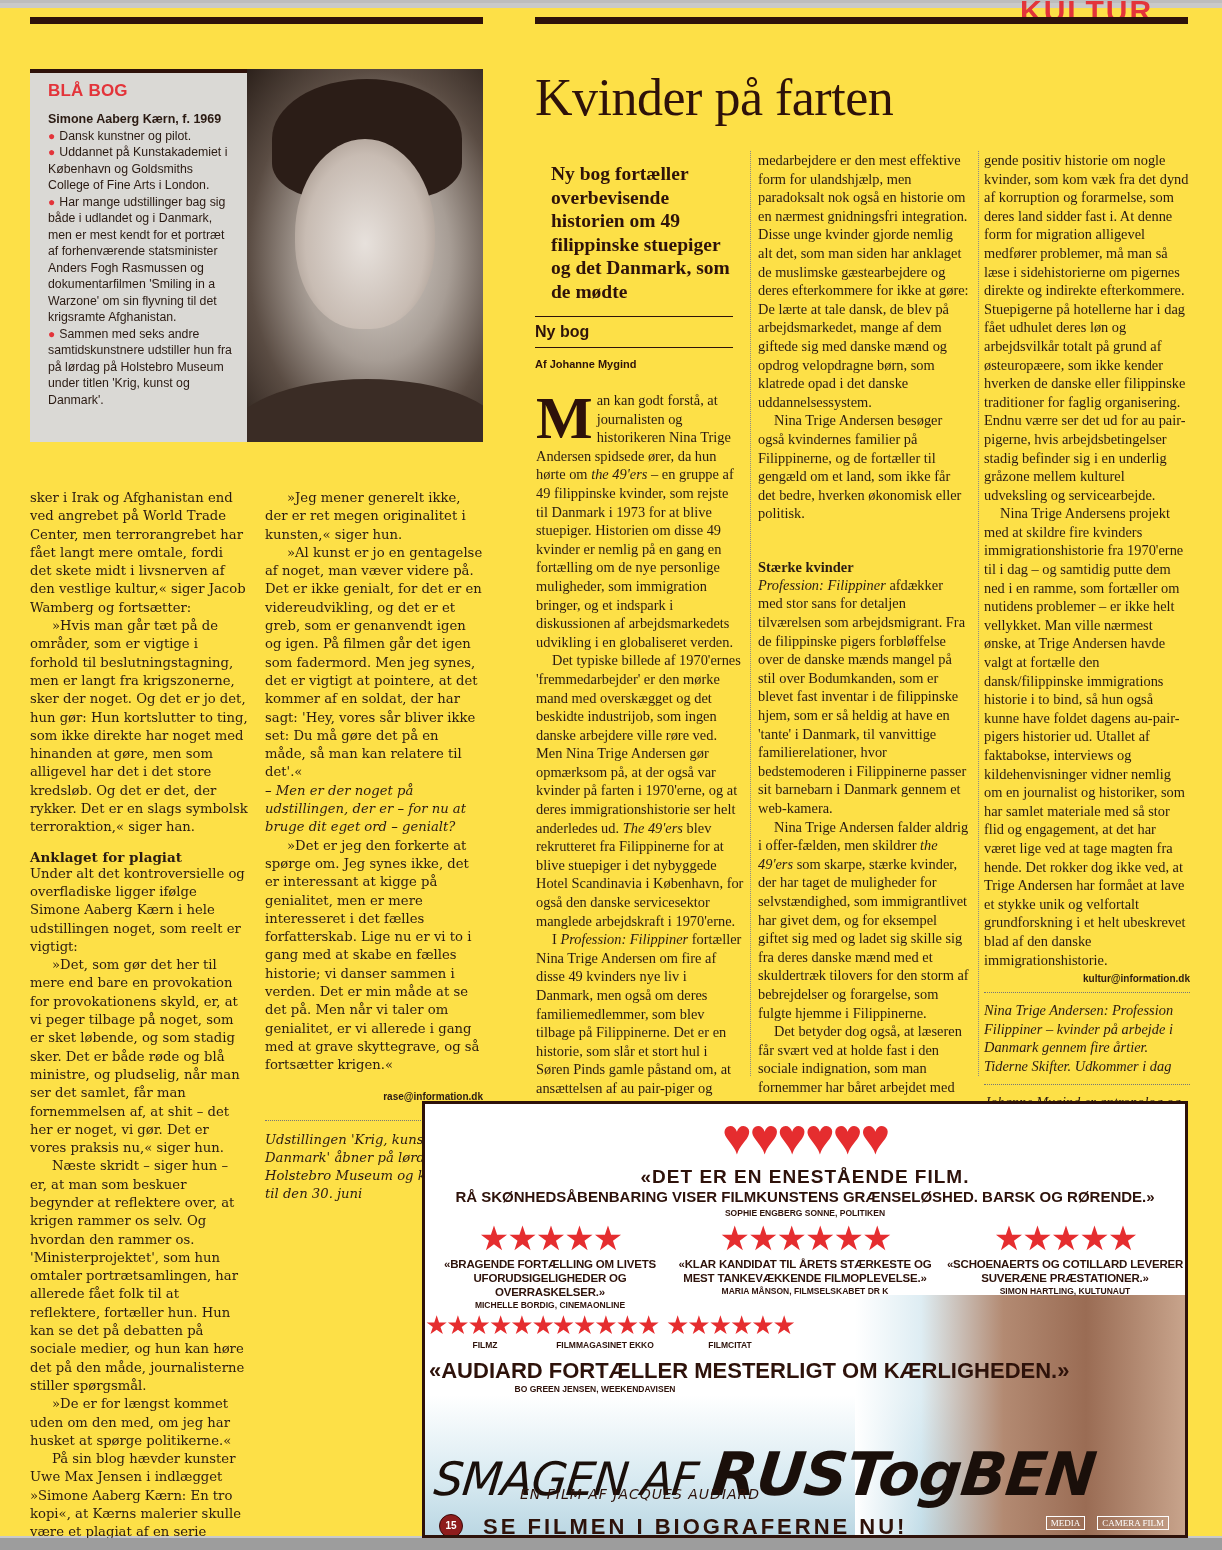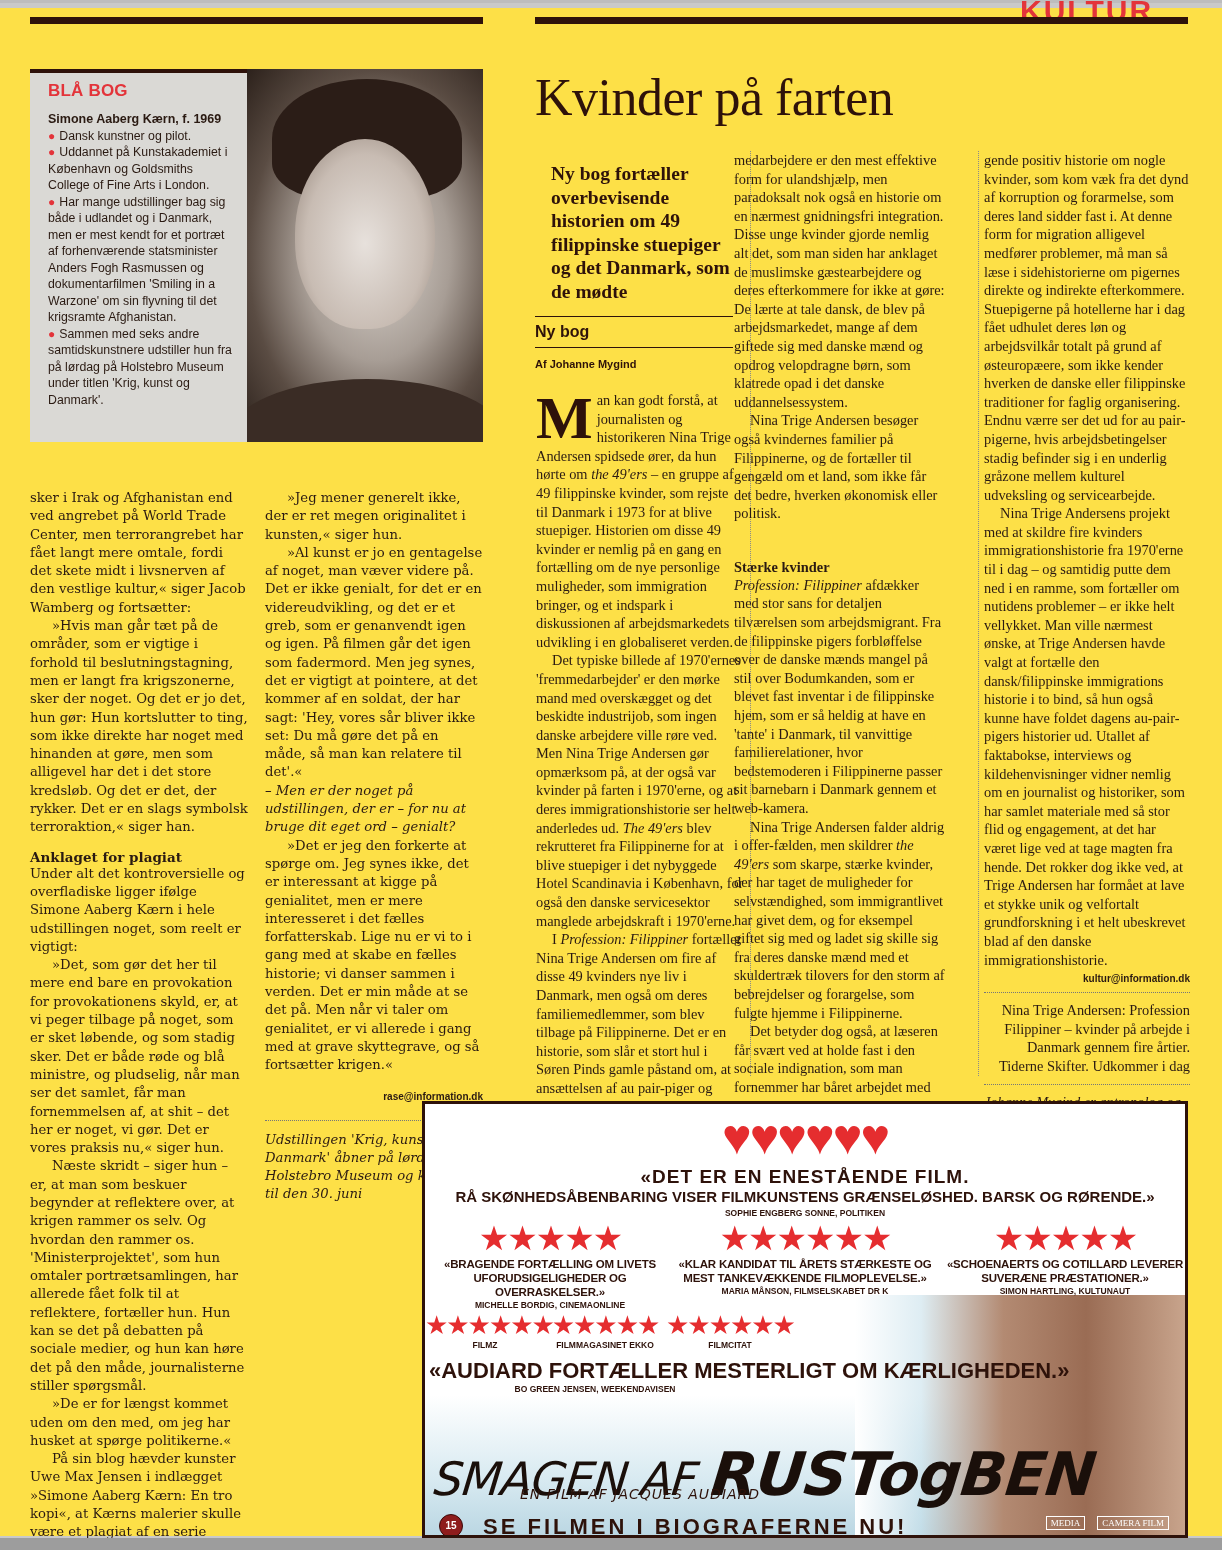--- a/index.html
+++ b/index.html
@@ -107,34 +107,34 @@
 
   <div class="rule-v" style="left:750px; top:143px; height:925px;"></div>
   <div class="rule-v" style="left:978px; top:143px; height:925px;"></div>
 
   <div class="dcol" style="left:536px; top:383px; width:208px;">
     <p style="margin:0;"><span class="dropcap">M</span><span>an kan godt forstå, at journalisten og historikeren Nina Trige Andersen spidsede ører, da hun hørte om </span><em>the 49'ers</em><span> – en gruppe af 49 filippinske kvinder, som rejste til Danmark i 1973 for at blive stuepiger. Historien om disse 49 kvinder er nemlig på en gang en fortælling om de nye personlige muligheder, som immigration bringer, og et indspark i diskussionen af arbejdsmarkedets udvikling i en globaliseret verden.</span></p>
     <p style="margin:0; text-indent:16px;"><span>Det typiske billede af 1970'ernes 'fremmedarbejder' er den mørke mand med overskægget og det beskidte industrijob, som ingen danske arbejdere ville røre ved. Men Nina Trige Andersen gør opmærksom på, at der også var kvinder på farten i 1970'erne, og at deres immigrationshistorie ser helt anderledes ud. </span><em>The 49'ers</em><span> blev rekrutteret fra Filippinerne for at blive stuepiger i det nybyggede Hotel Scandinavia i København, for også den danske servicesektor manglede arbejdskraft i 1970'erne.</span></p>
     <p style="margin:0; text-indent:16px;"><span>I </span><em>Profession: Filippiner</em><span> fortæller Nina Trige Andersen om fire af disse 49 kvinders nye liv i Danmark, men også om deres familiemedlemmer, som blev tilbage på Filippinerne. Det er en historie, som slår et stort hul i Søren Pinds gamle påstand om, at ansættelsen af au pair-piger og andre lavtlønnede service-</span></p>
   </div>
 
-  <div class="dcol" style="left:734px; top:143px; width:212px;">
+  <div class="dcol" style="left:758px; top:143px; width:212px;">
     <p style="margin:0;">medarbejdere er den mest effektive form for ulandshjælp, men paradoksalt nok også en historie om en nærmest gnidningsfri integration. Disse unge kvinder gjorde nemlig alt det, som man siden har anklaget de muslimske gæstearbejdere og deres efterkommere for ikke at gøre: De lærte at tale dansk, de blev på arbejdsmarkedet, mange af dem giftede sig med danske mænd og opdrog velopdragne børn, som klatrede opad i det danske uddannelsessystem.</p>
     <p style="margin:0; text-indent:16px;">Nina Trige Andersen besøger også kvindernes familier på Filippinerne, og de fortæller til gengæld om et land, som ikke får det bedre, hverken økonomisk eller politisk.</p>
     <h4 style="margin:36px 0 0 0; font:bold 14.4px 'Liberation Serif', serif;">Stærke kvinder</h4>
     <p style="margin:0;"><em>Profession: Filippiner</em><span> afdækker med stor sans for detaljen tilværelsen som arbejdsmigrant. Fra de filippinske pigers forbløffelse over de danske mænds mangel på stil over Bodumkanden, som er blevet fast inventar i de filippinske hjem, som er så heldig at have en 'tante' i Danmark, til vanvittige familierelationer, hvor bedstemoderen i Filippinerne passer sit barnebarn i Danmark gennem et web-kamera.</span></p>
     <p style="margin:0; text-indent:16px;"><span>Nina Trige Andersen falder aldrig i offer-fælden, men skildrer </span><em>the 49'ers</em><span> som skarpe, stærke kvinder, der har taget de muligheder for selvstændighed, som immigrantlivet har givet dem, og for eksempel giftet sig med og ladet sig skille sig fra deres danske mænd med et skuldertræk tilovers for den storm af bebrejdelser og forargelse, som fulgte hjemme i Filippinerne.</span></p>
     <p style="margin:0; text-indent:16px;"><span>Det betyder dog også, at læseren får svært ved at holde fast i den sociale indignation, som man fornemmer har båret arbejdet med bogen. For historien om </span><em>the 49'ers</em><span> er svær at læse som andet end en grundlæg-</span></p>
   </div>
 
   <div class="dcol" style="left:984px; top:143px; width:206px;">
     <p style="margin:0;">gende positiv historie om nogle kvinder, som kom væk fra det dynd af korruption og forarmelse, som deres land sidder fast i. At denne form for migration alligevel medfører problemer, må man så læse i sidehistorierne om pigernes direkte og indirekte efterkommere. Stuepigerne på hotellerne har i dag fået udhulet deres løn og arbejdsvilkår totalt på grund af østeuropæere, som ikke kender hverken de danske eller filippinske traditioner for faglig organisering. Endnu værre ser det ud for au pair-pigerne, hvis arbejdsbetingelser stadig befinder sig i en underlig gråzone mellem kulturel udveksling og servicearbejde.</p>
     <p style="margin:0; text-indent:16px;">Nina Trige Andersens projekt med at skildre fire kvinders immigrationshistorie fra 1970'erne til i dag – og samtidig putte dem ned i en ramme, som fortæller om nutidens problemer – er ikke helt vellykket. Man ville nærmest ønske, at Trige Andersen havde valgt at fortælle den dansk/filippinske immigrations historie i to bind, så hun også kunne have foldet dagens au-pair-pigers historier ud. Utallet af faktabokse, interviews og kildehenvisninger vidner nemlig om en journalist og historiker, som har samlet materiale med så stor flid og engagement, at det har været lige ved at tage magten fra hende. Det rokker dog ikke ved, at Trige Andersen har formået at lave et stykke unik og velfortalt grundforskning i et helt ubeskrevet blad af den danske immigrationshistorie.</p>
     <div style="text-align:right; font:bold 10px 'Liberation Sans', sans-serif; margin-top:4px;">kultur@information.dk</div>
-    <div style="margin-top:8px; padding-top:8px; border-top:1px dotted #777;text-align:right;">Nina Trige Andersen: Profession Filippiner – kvinder på arbejde i Danmark gennem fire årtier. Tiderne Skifter. Udkommer i dag</div>
+    <div style="font-style:italic; margin-top:8px; padding-top:8px; border-top:1px dotted #777;">Nina Trige Andersen: Profession Filippiner – kvinder på arbejde i Danmark gennem fire årtier. Tiderne Skifter. Udkommer i dag</div>
     <div style="font-style:italic; margin-top:8px; padding-top:8px; border-top:1px dotted #777;">Johanne Mygind er antropolog og journalist og tilknyttet Weekendavisen</div>
   </div>
 
   <div class="ad">
     <div class="sea"></div>
     <div class="photo"></div>
     <div class="hearts">♥♥♥♥♥♥</div>
     <div class="adq" style="top:62px; width:760px; font-size:19px; letter-spacing:1px;">«DET ER EN ENESTÅENDE FILM.</div>
     <div class="adq" style="top:84px; width:760px; font-size:15px;">RÅ SKØNHEDSÅBENBARING VISER FILMKUNSTENS GRÆNSELØSHED. BARSK OG RØRENDE.»</div>
     <div class="adq" style="top:104px; width:760px; font-size:8.5px;">SOPHIE ENGBERG SONNE, POLITIKEN</div>

